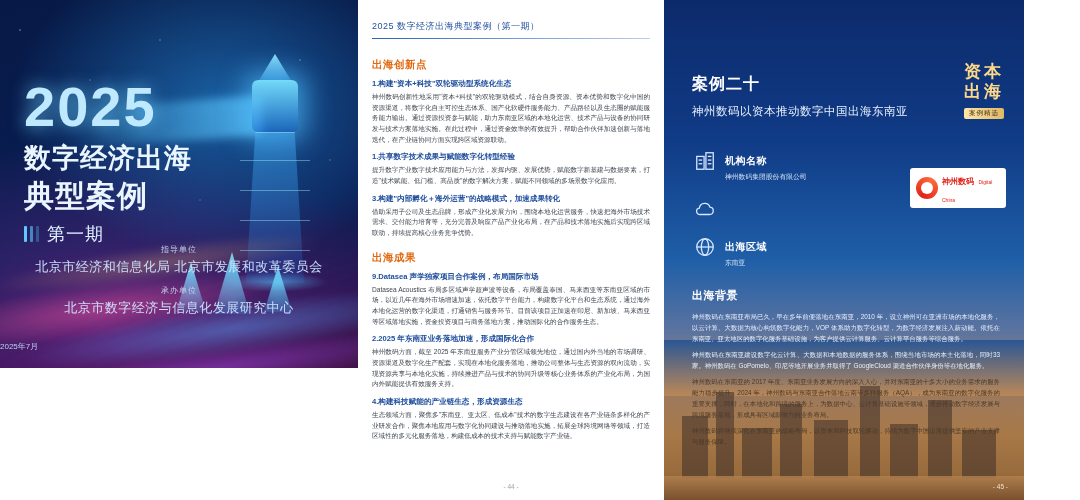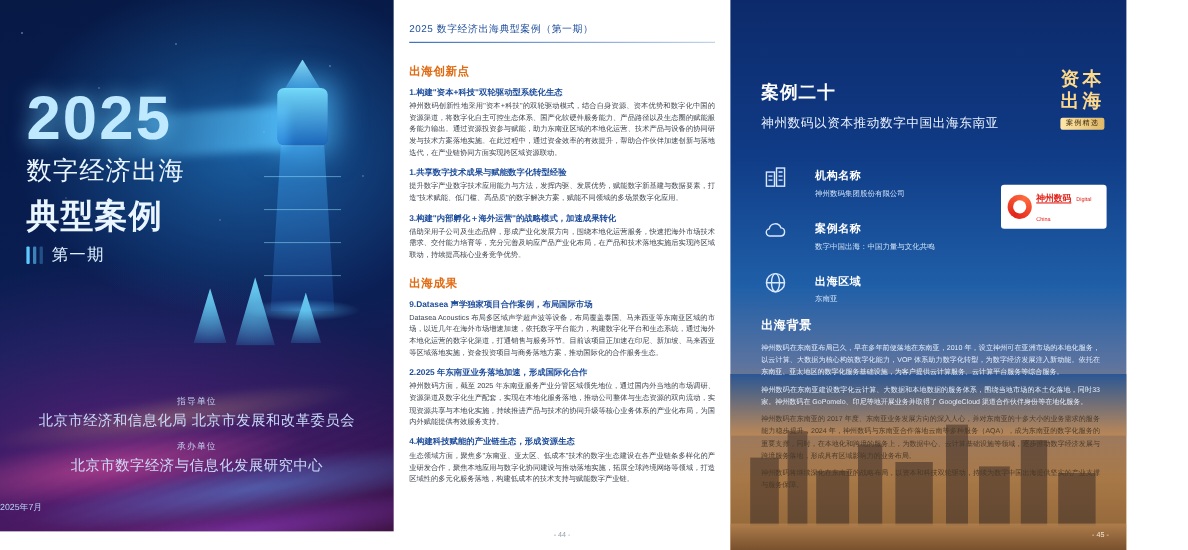--- a/index.html
+++ b/index.html
@@ -5,21 +5,21 @@
   html,body{margin:0;padding:0;}
   body{
     width:1080px;height:500px;overflow:hidden;
     font-family:"Liberation Sans","DejaVu Sans",sans-serif;
     background:#ffffff;
   }
   .stage{position:relative;width:1080px;height:500px;display:flex;}
 
   
   .cover{
-    position:relative;width:358px;height:483px;overflow:hidden;
+    position:relative;width:358px;height:368px;overflow:hidden;
     background:
       radial-gradient(ellipse 300px 220px at 62% 28%, rgba(40,150,230,.55), rgba(8,30,80,0) 70%),
       radial-gradient(ellipse 420px 260px at 30% 88%, rgba(150,40,160,.45), rgba(8,20,60,0) 72%),
       linear-gradient(170deg,#071a46 0%,#081c4e 35%,#0b1f55 60%,#2a1450 85%,#3a1240 100%);
   }
   .cover .stars{position:absolute;inset:0;
     background-image:
       radial-gradient(1px 1px at 20px 30px,rgba(255,255,255,.8),transparent),
       radial-gradient(1px 1px at 90px 80px,rgba(255,255,255,.5),transparent),
       radial-gradient(1px 1px at 160px 40px,rgba(255,255,255,.6),transparent),
@@ -69,28 +69,28 @@
       radial-gradient(ellipse 300px 36px at 60% 75%,rgba(90,170,255,.45),transparent 70%),
       radial-gradient(ellipse 240px 26px at 45% 45%,rgba(255,200,120,.28),transparent 70%),
       radial-gradient(ellipse 320px 30px at 55% 90%,rgba(180,80,255,.4),transparent 70%);
     filter:blur(2px);transform:rotate(-8deg);}
   .streaks:after{content:"";position:absolute;inset:0;
     background:repeating-linear-gradient(-12deg,rgba(255,255,255,.10) 0 1px,rgba(255,255,255,0) 1px 9px);
     mask-image:radial-gradient(ellipse 300px 90px at 50% 65%,#000,transparent 75%);}
 
   .cover-year{position:absolute;left:24px;top:74px;font-size:56px;font-weight:bold;
     letter-spacing:2px;color:#bfe9ff;text-shadow:0 0 18px rgba(110,210,255,.8);}
-  .cover-t1{position:absolute;left:24px;top:140px;font-size:23px;font-weight:normal;color:#eaf6ff;letter-spacing:1px;}
+  .cover-t1{position:absolute;left:24px;top:140px;font-size:27px;font-weight:bold;color:#eaf6ff;letter-spacing:1px;}
   .cover-t2{position:absolute;left:24px;top:176px;font-size:30px;font-weight:bold;color:#eaf6ff;letter-spacing:1px;}
   .cover-issue{position:absolute;left:24px;top:222px;display:flex;align-items:center;gap:8px;}
   .cover-issue .bars{display:flex;gap:3px;}
   .cover-issue .bars i{display:block;width:3px;height:16px;background:#5ec8ff;border-radius:1px;}
   .cover-issue .bars i:nth-child(2){opacity:.6;}
   .cover-issue .bars i:nth-child(3){opacity:.3;}
-  .cover-issue span{font-size:15px;color:#dff1ff;letter-spacing:1px;}
+  .cover-issue span{font-size:18px;color:#dff1ff;letter-spacing:1px;}
   .cover-credits{position:absolute;left:0;right:0;bottom:42px;text-align:center;color:#cfe4ff;}
   .cc-lbl{font-size:8px;opacity:.85;margin-bottom:3px;letter-spacing:1px;}
   .cc-val{font-size:13px;opacity:.95;margin-bottom:9px;letter-spacing:.5px;}
   .cover-date{position:absolute;left:0;right:0;bottom:16px;text-align:left;font-size:8px;color:#b9d3f5;}
 
   
   .textpage{position:relative;width:306px;height:500px;background:#ffffff;padding:0;}
   .tp-head{position:absolute;left:14px;top:20px;right:14px;}
   .tp-head .ttl{font-size:9px;color:#1f4e9c;letter-spacing:.5px;}
   .tp-head .rule{margin-top:5px;height:1px;background:linear-gradient(90deg,#2a63b8,#b9cfe8);}
@@ -130,25 +130,25 @@
   .cp-badge .b1t{font-size:17px;font-weight:bold;color:#ffd98a;letter-spacing:3px;line-height:1.15;}
   .cp-badge .b2t{font-size:17px;font-weight:bold;color:#ffd98a;letter-spacing:3px;line-height:1.15;}
   .cp-badge .chip{display:inline-block;margin-top:3px;padding:1px 5px;font-size:6.5px;color:#3a2a10;
     background:linear-gradient(90deg,#ffe6a8,#e0b867);border-radius:2px;letter-spacing:1px;}
 
   .cp-logo{position:absolute;right:18px;top:168px;width:96px;height:40px;background:#ffffff;border-radius:3px;
     display:flex;align-items:center;gap:4px;padding:0 6px;box-sizing:border-box;}
   .cp-logo .mark{width:22px;height:22px;border-radius:50%;
     background:conic-gradient(from 210deg,#e2231a,#ff6a3d,#e2231a);position:relative;flex:none;}
   .cp-logo .mark:after{content:"";position:absolute;left:5px;top:5px;width:12px;height:12px;border-radius:50%;background:#fff;}
-  .cp-logo .txt .cn{font-size:8px;font-weight:bold;color:#e2231a;line-height:1.1;text-decoration:underline;}
+  .cp-logo .txt .cn{font-size:8px;font-weight:bold;color:#e2231a;line-height:1.1;}
   .cp-logo .txt .en{font-size:5px;color:#e2231a;line-height:1.2;}
 
   .cp-facts{position:absolute;left:30px;top:150px;width:210px;}
-  .fact{display:flex;align-items:flex-start;gap:25px;margin-bottom:16px;}
+  .fact{display:flex;align-items:flex-start;gap:9px;margin-bottom:16px;}
   .fact .ic{width:22px;height:22px;flex:none;color:#d9e8ff;}
   .fact .ic svg{width:22px;height:22px;display:block;}
   .fact .lbl{font-size:10px;color:#ffffff;font-weight:bold;letter-spacing:.5px;}
   .fact .val{font-size:6.8px;color:#cfe0f7;margin-top:4px;line-height:1.5;}
 
   .cp-bg{position:absolute;left:28px;right:24px;top:288px;}
   .cp-bg .h{font-size:11px;color:#ffffff;font-weight:bold;letter-spacing:.5px;margin-bottom:8px;}
   .cp-bg .p{font-size:6.4px;color:#e6eefb;line-height:1.72;text-align:justify;margin:0 0 5px;}
   .cp-bg .p.dark{color:#4a3a2a;}
   .cp-num{position:absolute;right:16px;bottom:10px;font-size:6.5px;color:#f0e2cb;}
@@ -285,24 +285,20 @@
           <span class="val" style="display:block">神州数码集团股份有限公司</span>
         </span>
       </div>
 
       <div class="fact">
         <span class="ic">
           <svg viewBox="0 0 24 24" fill="none" stroke="currentColor" stroke-width="1.4">
             <path d="M7 18h10a4 4 0 0 0 .4-7.98A6 6 0 0 0 5.8 11 3.5 3.5 0 0 0 7 18z"></path>
           </svg>
         </span>
-        <span>
-          <span class="lbl">案例名称</span>
-          <span class="val" style="display:block">数字中国出海：中国力量与文化共鸣</span>
-        </span>
       </div>
 
       <div class="fact">
         <span class="ic">
           <svg viewBox="0 0 24 24" fill="none" stroke="currentColor" stroke-width="1.4">
             <circle cx="12" cy="12" r="9"></circle>
               <ellipse cx="12" cy="12" rx="4" ry="9"></ellipse>
             <line x1="3" y1="12" x2="21" y2="12"></line>
           </svg>
         </span>

